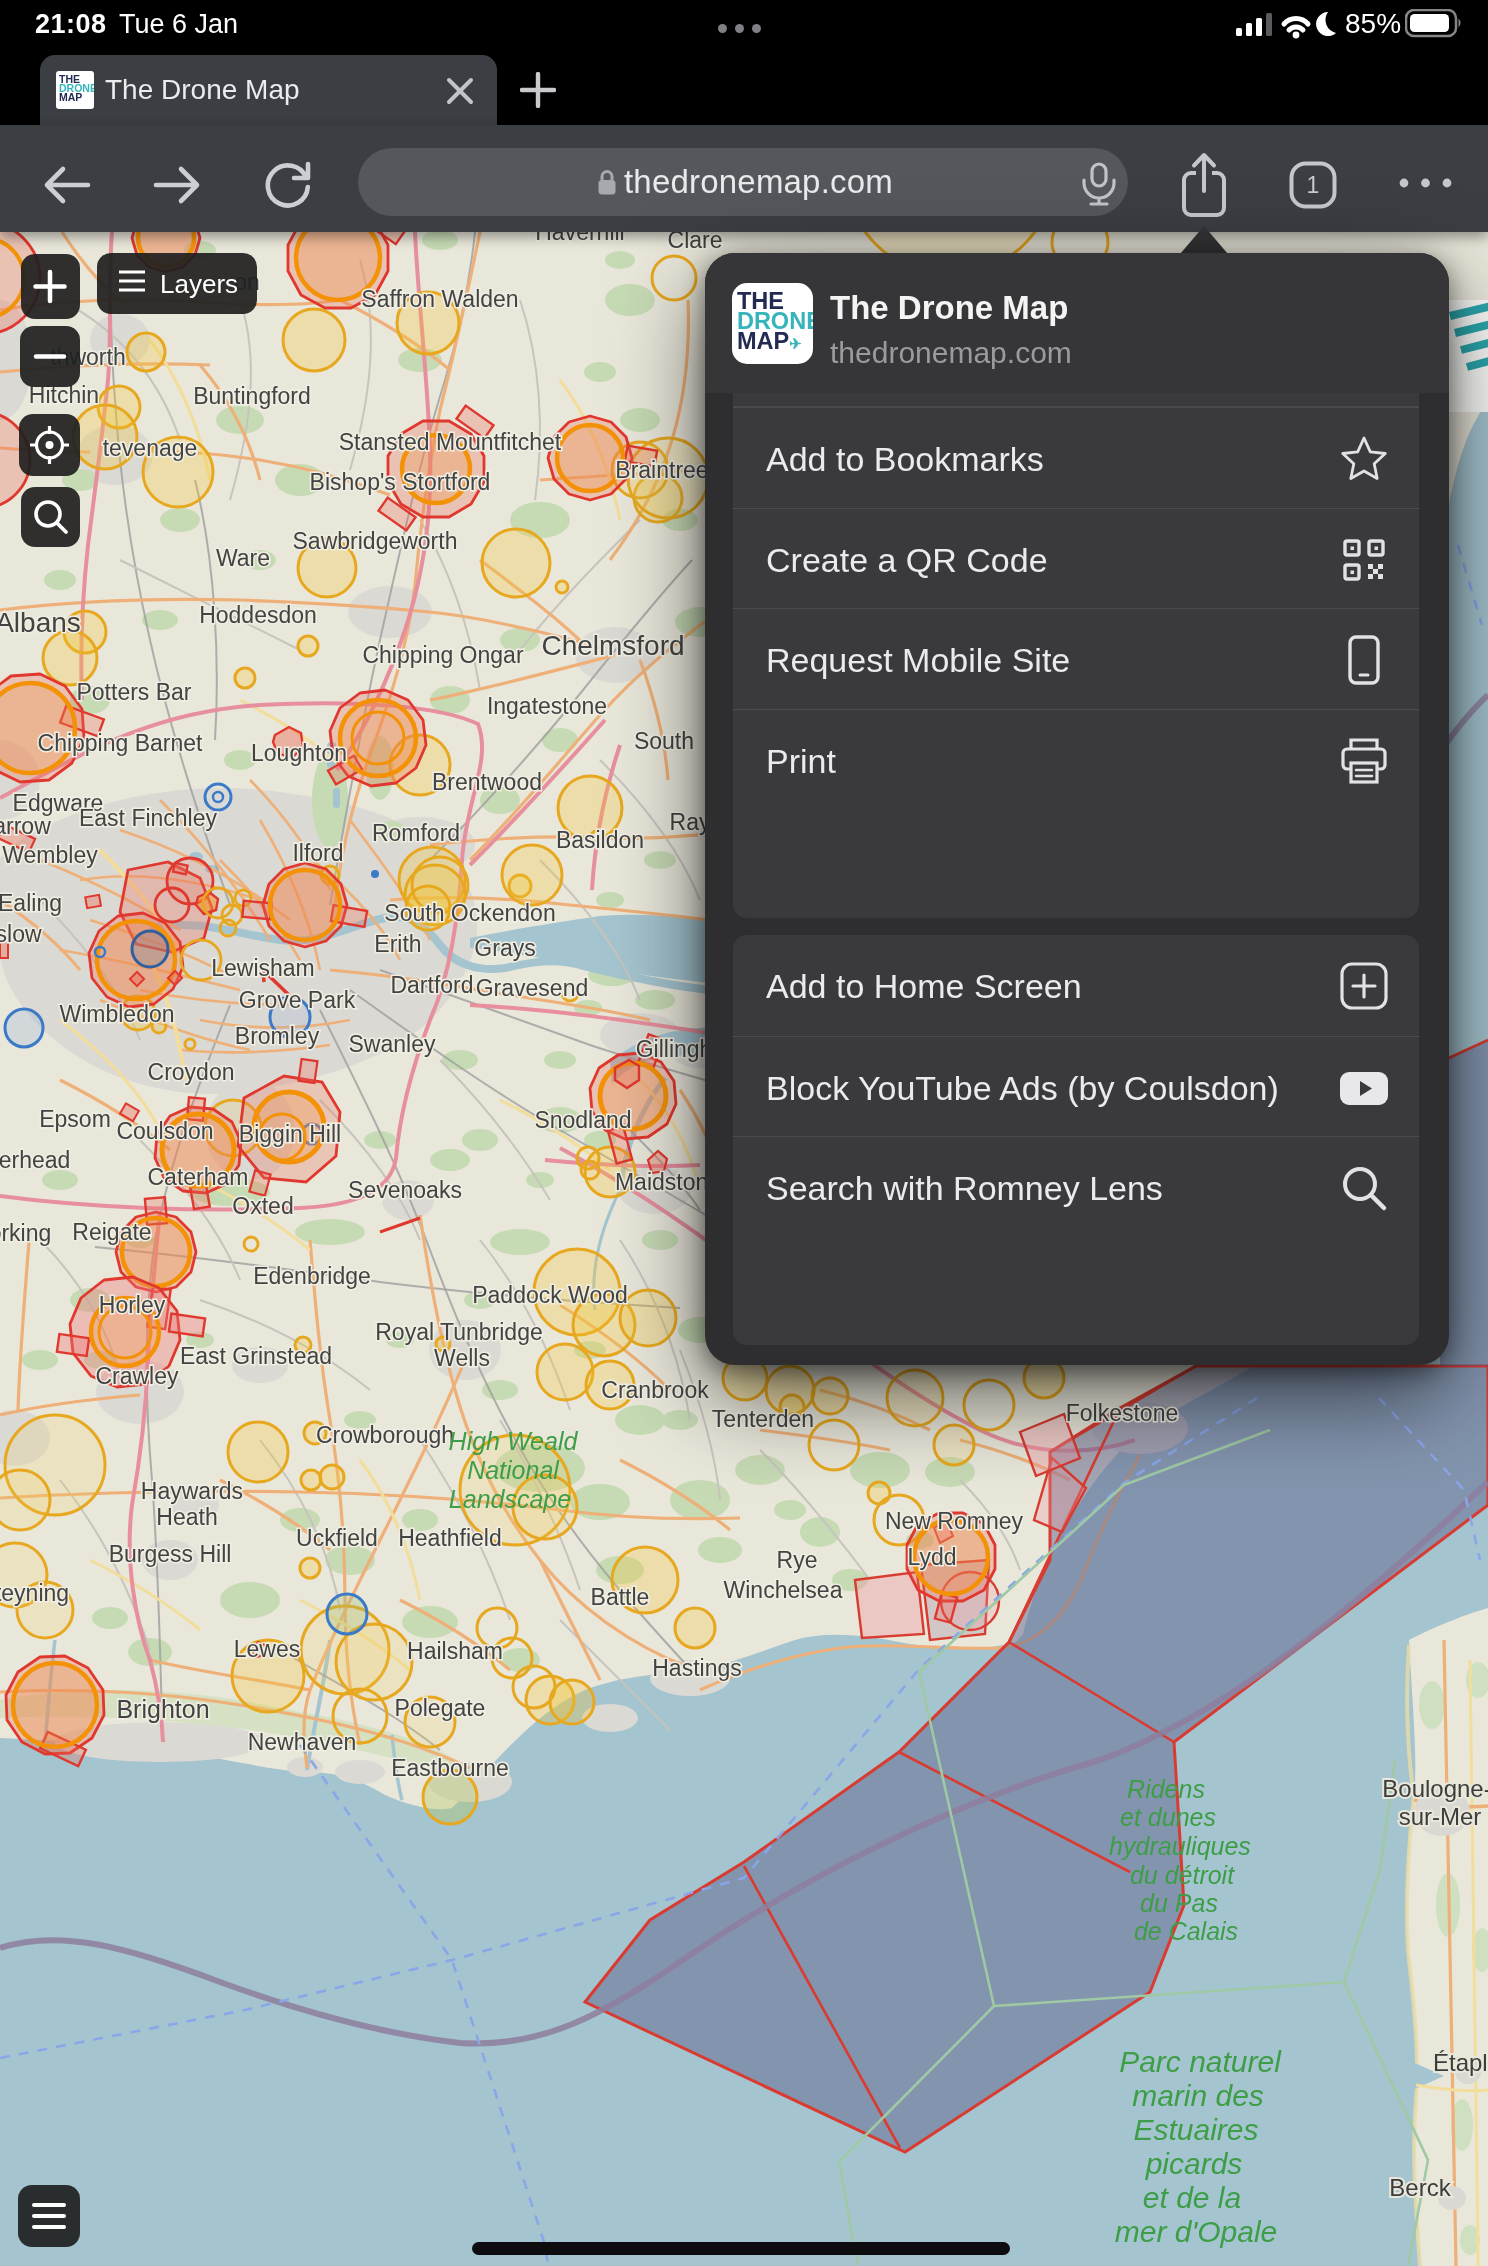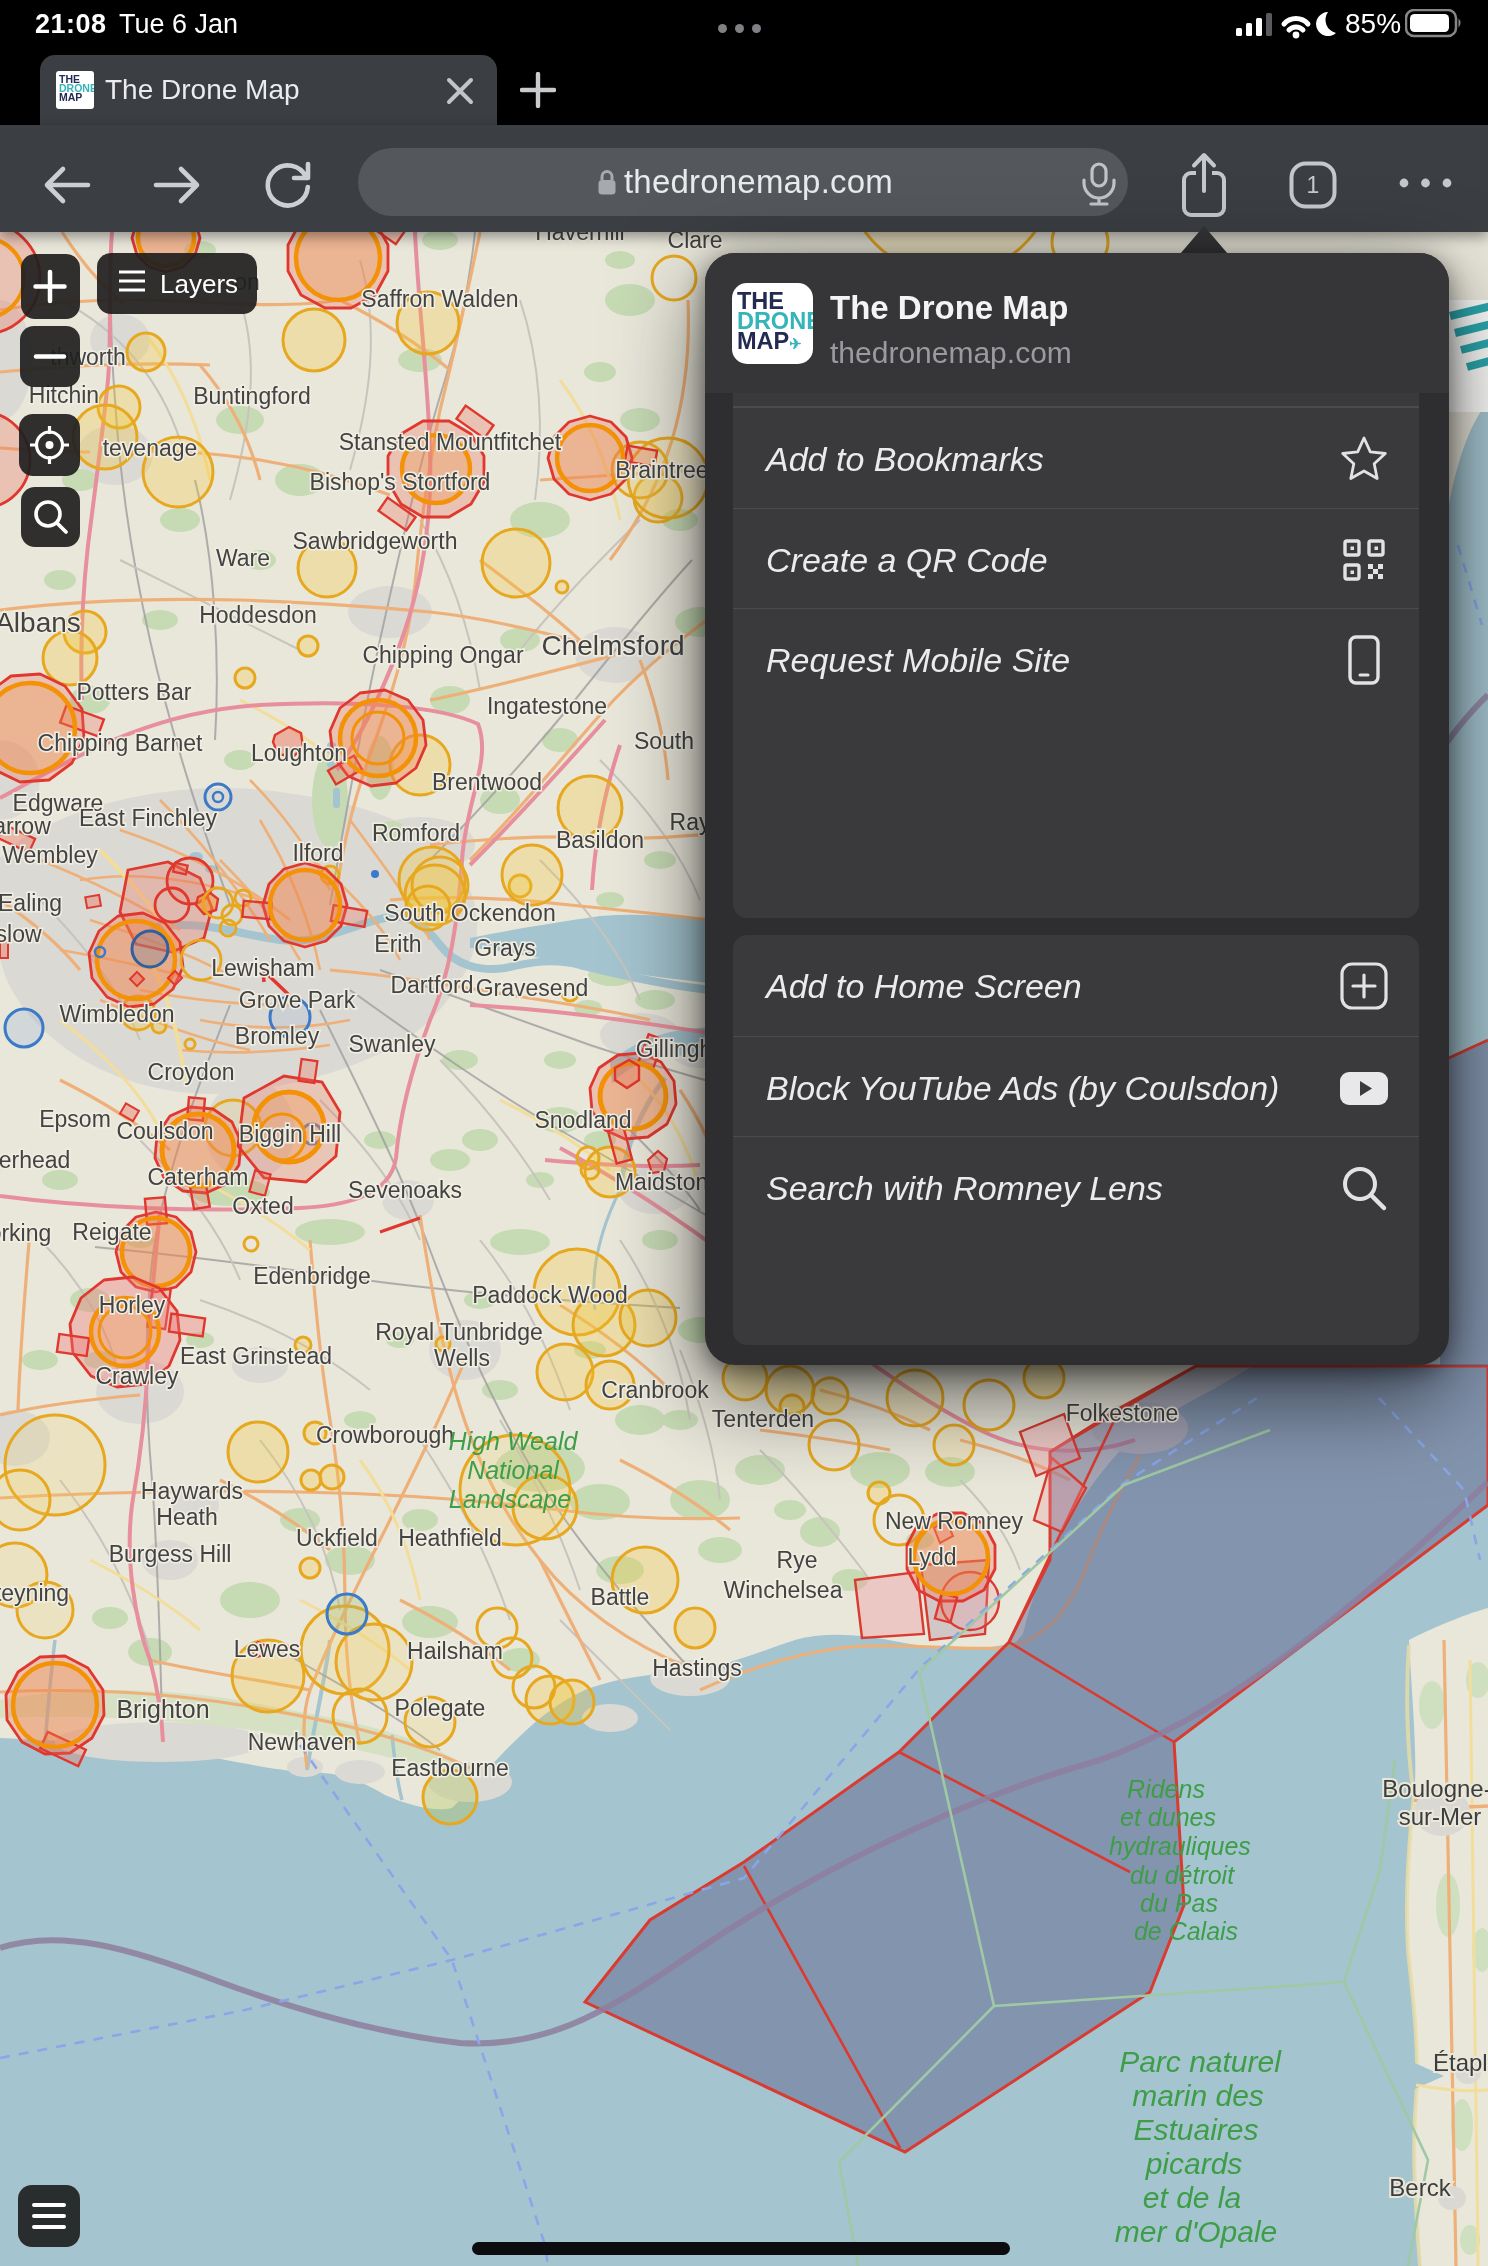--- a/index.html
+++ b/index.html
@@ -34,21 +34,21 @@
   .pop { position:absolute; left:705px; top:253px; width:744px; height:1112px; background:#2e2e31;
          border-radius:30px; box-shadow:0 30px 90px rgba(0,0,0,.6), 0 6px 24px rgba(0,0,0,.45); }
   .caret { position:absolute; left:1180px; top:226px; width:0; height:0;
            border-left:24px solid transparent; border-right:24px solid transparent; border-bottom:28px solid #333336; }
   .pop-head { position:absolute; left:0; top:0; width:744px; height:140px; background:#363639; border-radius:30px 30px 0 0; }
   .fav { position:absolute; left:27px; top:30px; width:81px; height:81px; background:#fff; border-radius:15px; overflow:hidden; }
   .fav-t { font-weight:bold; line-height:.84; padding-top:8px; padding-left:5px; letter-spacing:0px; transform:scaleX(0.98); transform-origin:left top; }
   .fav-t div { font-size:24px; }
   .pop-title { position:absolute; left:125px; top:36px; font-size:33px; font-weight:700; color:#f4f4f5; }
   .pop-sub   { position:absolute; left:125px; top:83px; font-size:30px; color:#9a9aa0; }
-  .grp { position:absolute; left:28px; width:686px; background:#3a3a3d; border-radius:14px; overflow:hidden;font-style:italic; }
+  .grp { position:absolute; left:28px; width:686px; background:#3a3a3d; border-radius:14px; overflow:hidden; }
   .row { position:relative; height:100.5px; border-top:1.5px solid #4b4b4e; }
   .row:first-child { border-top:none; }
   .row .t { position:absolute; left:33px; top:32px; font-size:34px; color:#ebebed; }
   .row .ic { position:absolute; left:605px; top:25px; width:52px; height:52px; }
   .stub { height:14px; border-bottom:1.5px solid #4b4b4e; }
 </style>
 </head>
 <body>
 <div class="page">
 
@@ -744,20 +744,29 @@
           </g>
         </svg>
       </div>
       <div class="row">
           <div class="t">Request Mobile Site</div>
         <svg class="ic" viewBox="0 0 52 52">
             <rect x="12" y="3" width="28" height="46" rx="6" fill="none" stroke="#e2e2e5" stroke-width="3.4"></rect>
             <path d="M22,41 h8" stroke="#e2e2e5" stroke-width="3" stroke-linecap="round"></path>
           </svg>
       </div>
+      <div class="row">
+          <div class="t">Print</div>
+        <svg class="ic" viewBox="0 0 52 52">
+          <path d="M13,14 V5 h26 v9" fill="none" stroke="#e2e2e5" stroke-width="3.2"></path>
+          <rect x="5" y="14" width="42" height="20" rx="4" fill="none" stroke="#e2e2e5" stroke-width="3.2"></rect>
+          <rect x="13" y="28" width="26" height="19" fill="#3a3a3d" stroke="#e2e2e5" stroke-width="3.2"></rect>
+          <path d="M18,35 h16 M18,41 h16" stroke="#e2e2e5" stroke-width="2.6" stroke-linecap="round"></path>
+        </svg>
+      </div>
     </div>
 
     <div class="grp" style="top:682px; height:410px;">
       <div class="row">
           <div class="t">Add to Home Screen</div>
         <svg class="ic" viewBox="0 0 52 52">
             <rect x="4" y="4" width="44" height="44" rx="10" fill="none" stroke="#e2e2e5" stroke-width="3.2"></rect>
             <path d="M26,15 V37 M15,26 H37" stroke="#e2e2e5" stroke-width="3.2" stroke-linecap="round"></path>
           </svg>
       </div>

